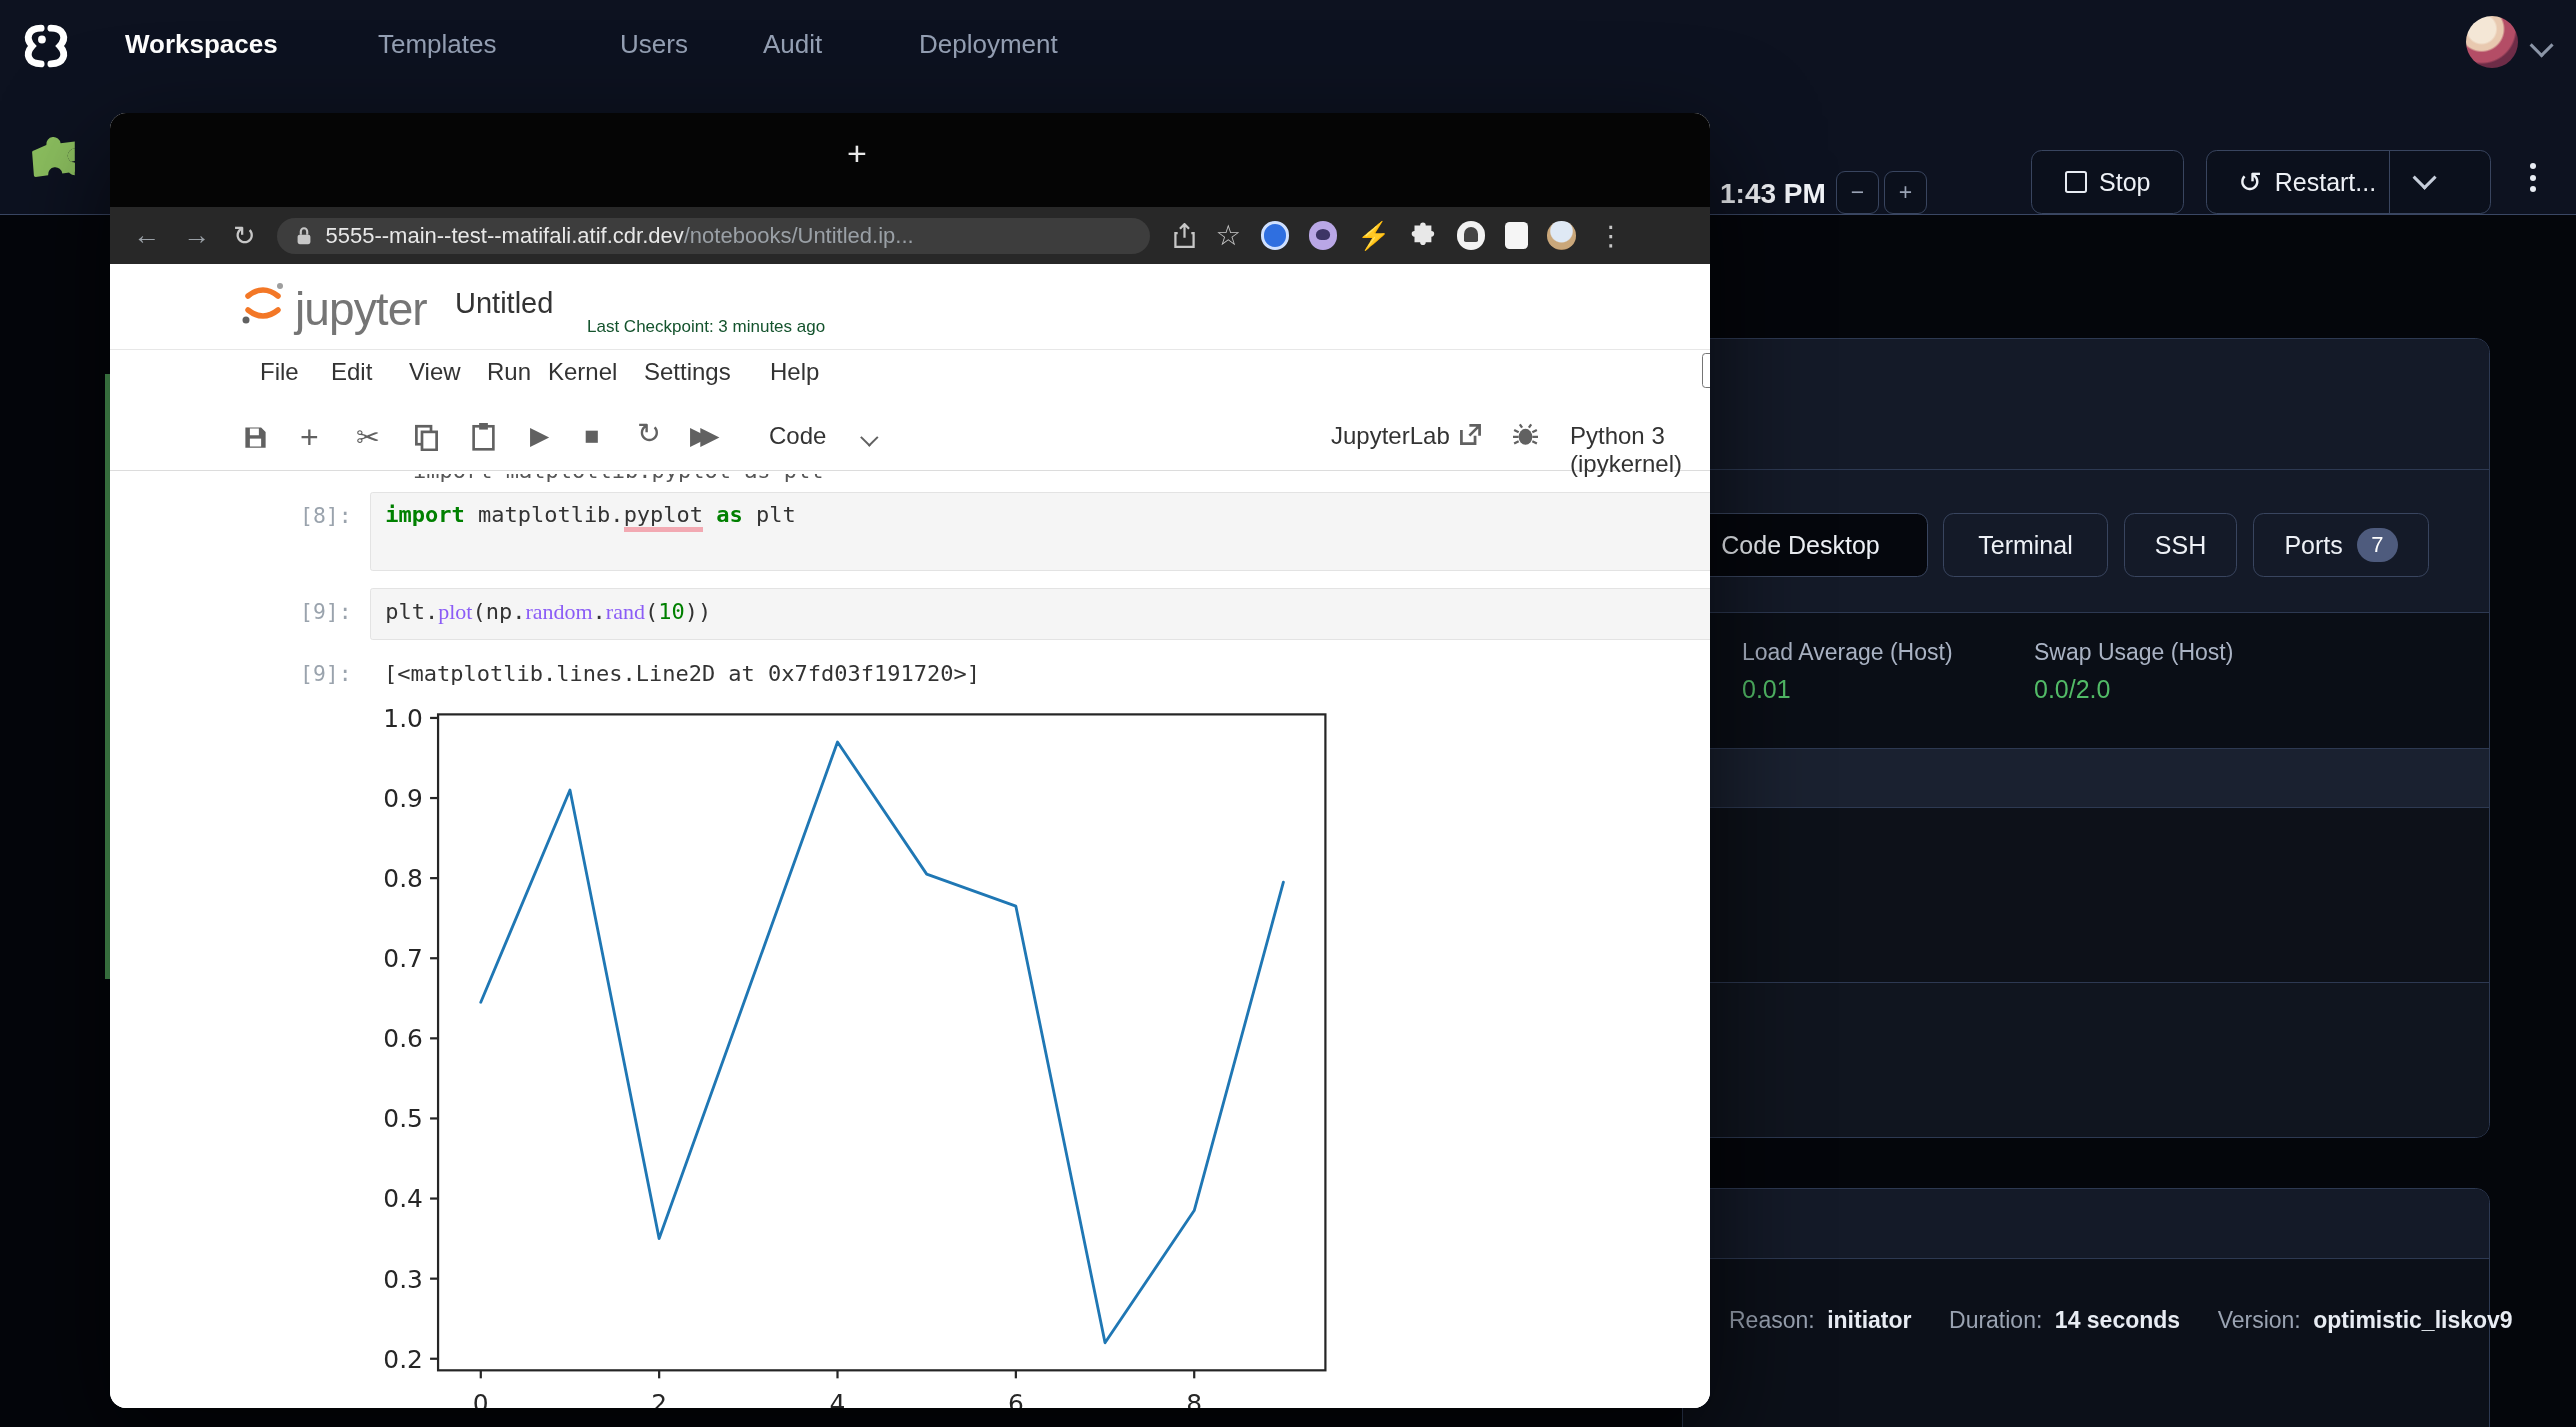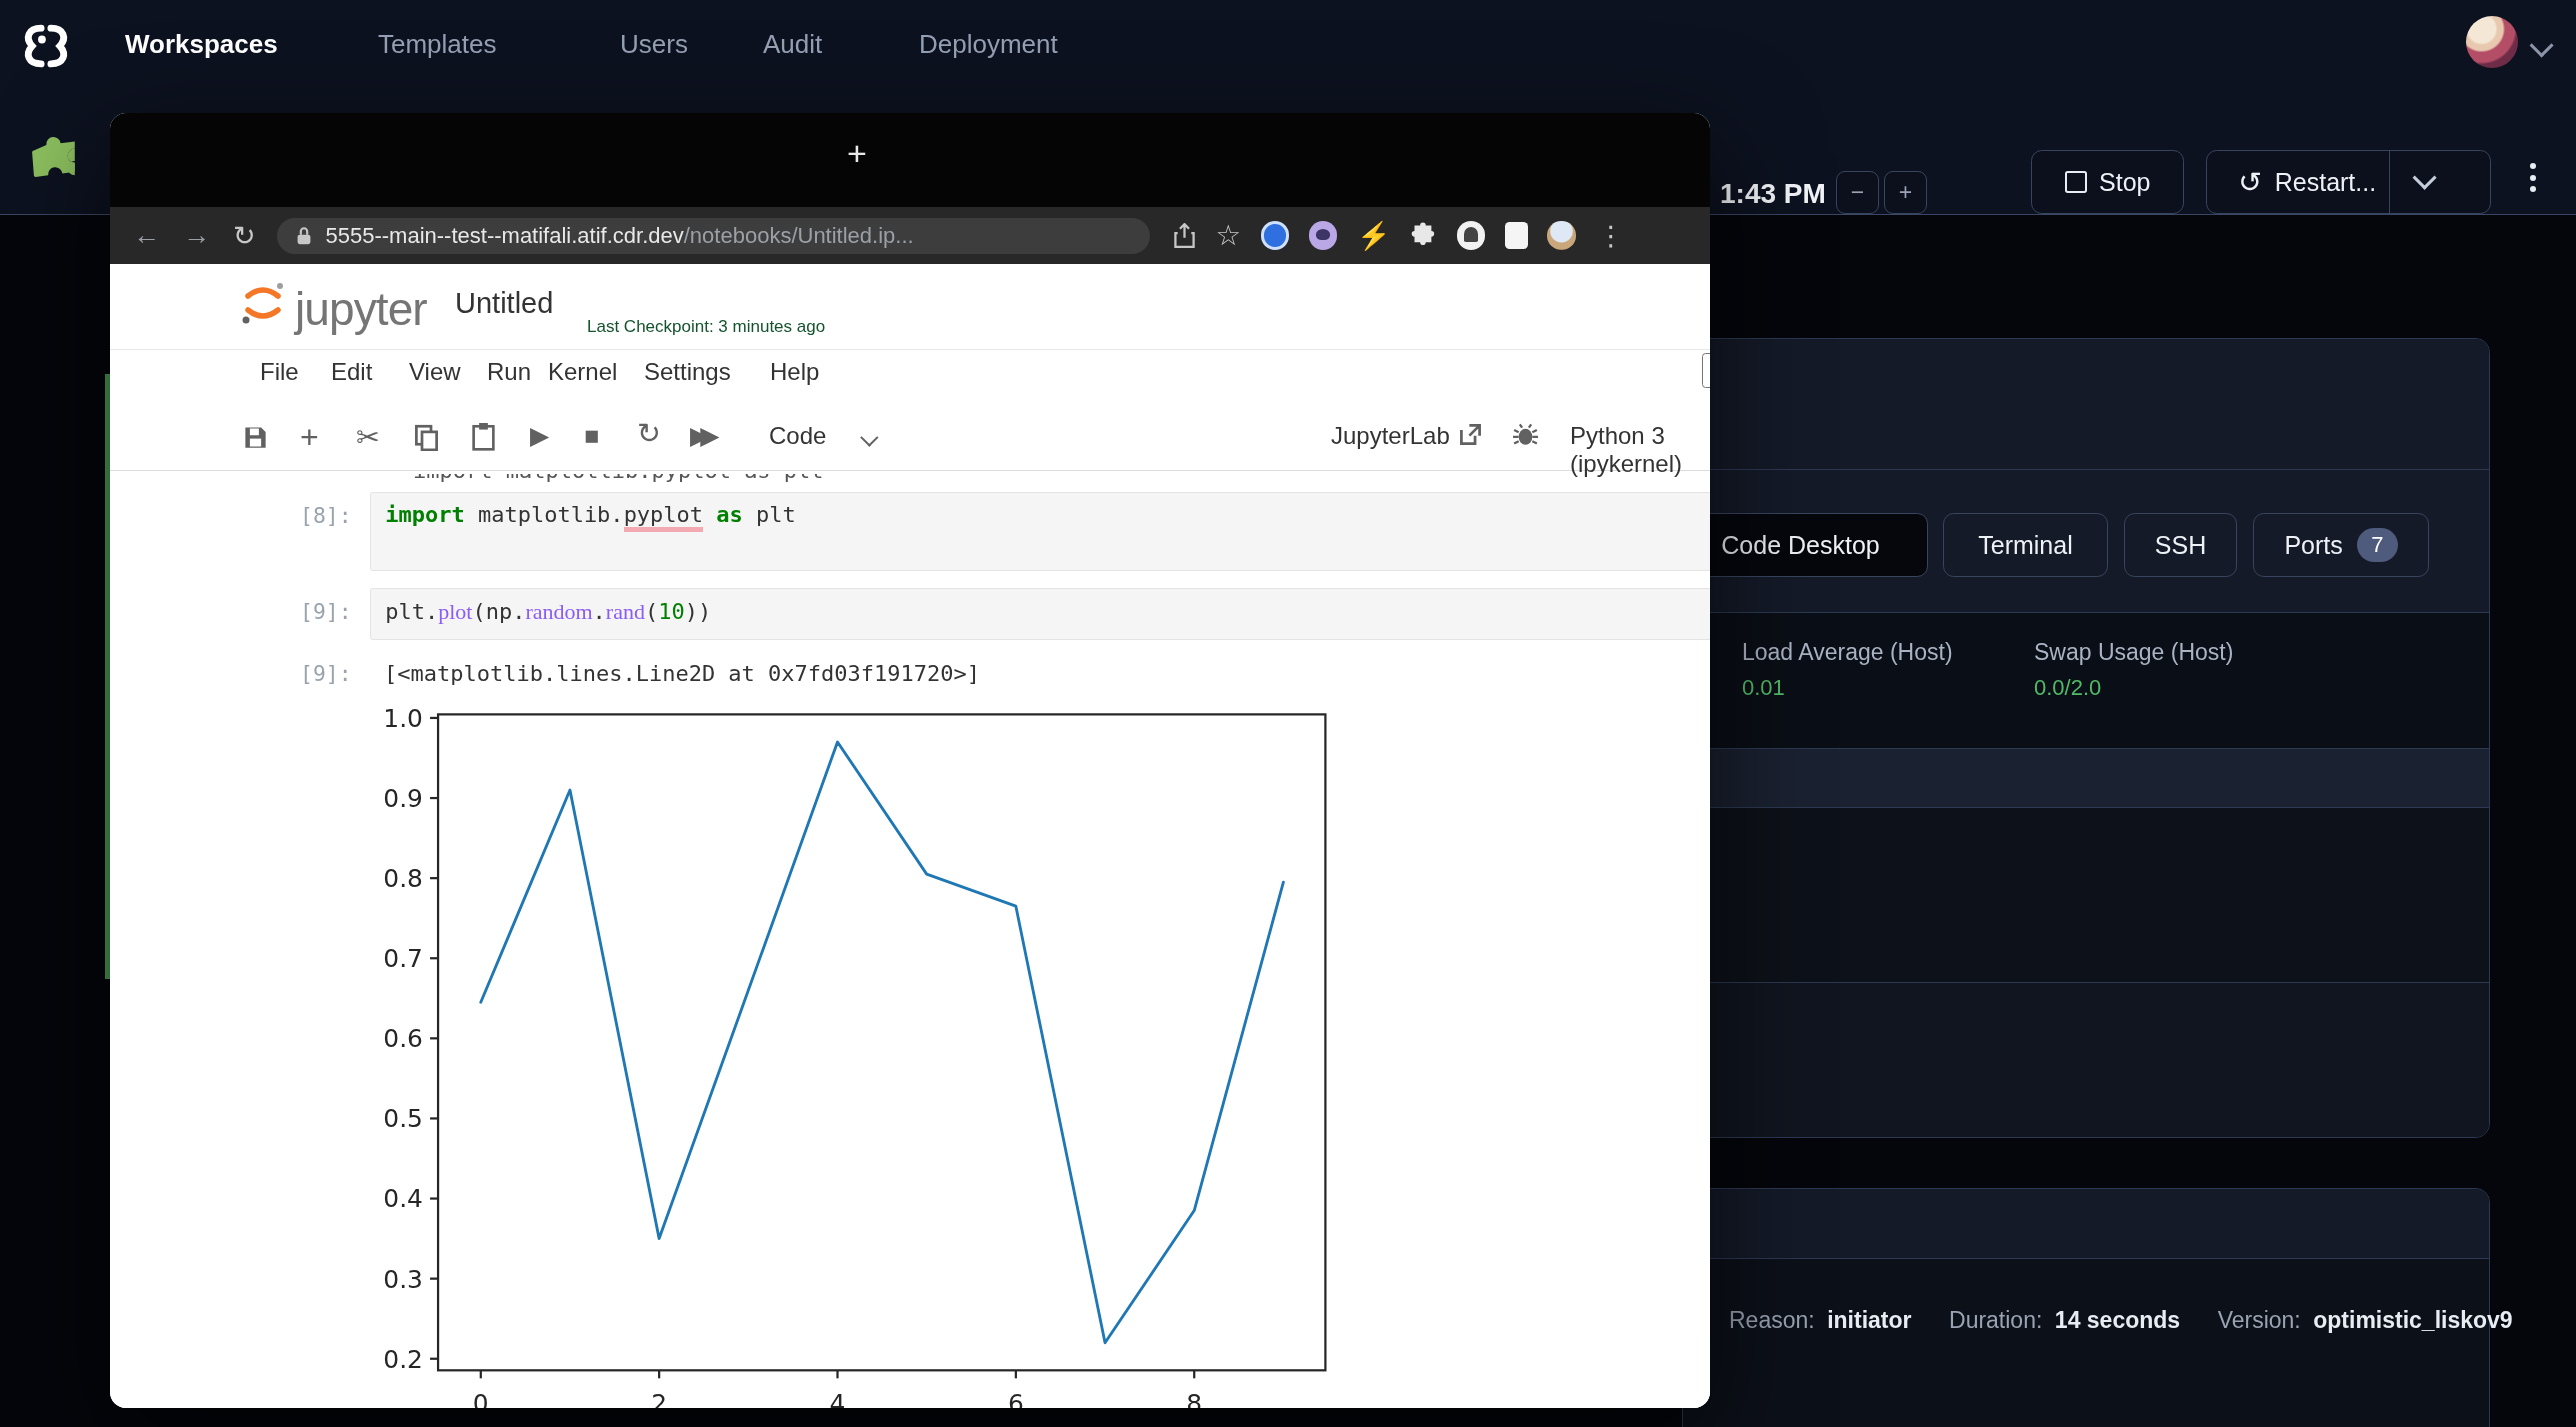--- a/index.html
+++ b/index.html
@@ -22,21 +22,21 @@
     display:flex;align-items:center;justify-content:center;font-size:23px;background:#0b101c;}
   .kebab span{display:block;width:6.2px;height:6.2px;border-radius:50%;background:#e8ecf3;margin:5.3px 0;}
 
   .card{border:1.8px solid #2d3952;border-radius:14.2px;background:#0c1019;overflow:hidden;}
   .sect{position:absolute;left:0;right:0;}
   .divline{border-top:1.8px solid #2d3952;}
   .app-btn{position:absolute;display:flex;align-items:center;justify-content:center;gap:14.2px;
     border:1.8px solid #39455f;border-radius:10.7px;background:transparent;color:#eef1f6;font-size:25px;height:62px;}
   .badge-pill{background:#4e5b7d;color:#fff;border-radius:19.6px;padding:3.6px 14.2px;font-size:22px;}
   .stat-label{font-size:23px;color:#aab3c4;}
-  .stat-value{font-size:22px;}
+  .stat-value{font-size:25px;}
   .meta-label{color:#9aa3b2;font-size:23px;}
   .meta-value{color:#e8ecf3;font-size:23px;font-weight:700;}
 
   
   .window{left:110px;top:113px;width:1600px;height:1295px;border-radius:16px;overflow:hidden;
           box-shadow:0 36px 107px rgba(0,0,0,.65);background:#fff;z-index:10;}
   .tabstrip{position:absolute;left:0;top:0;width:100%;height:94px;background:#050505;}
   .light{position:absolute;top:150px;width:23px;height:23px;border-radius:50%;}
   .tab{position:absolute;left:279px;top:141px;width:431px;height:68px;background:#3a3a3a;
        border-radius:14.2px 14.2px 0 0;display:flex;align-items:center;}

